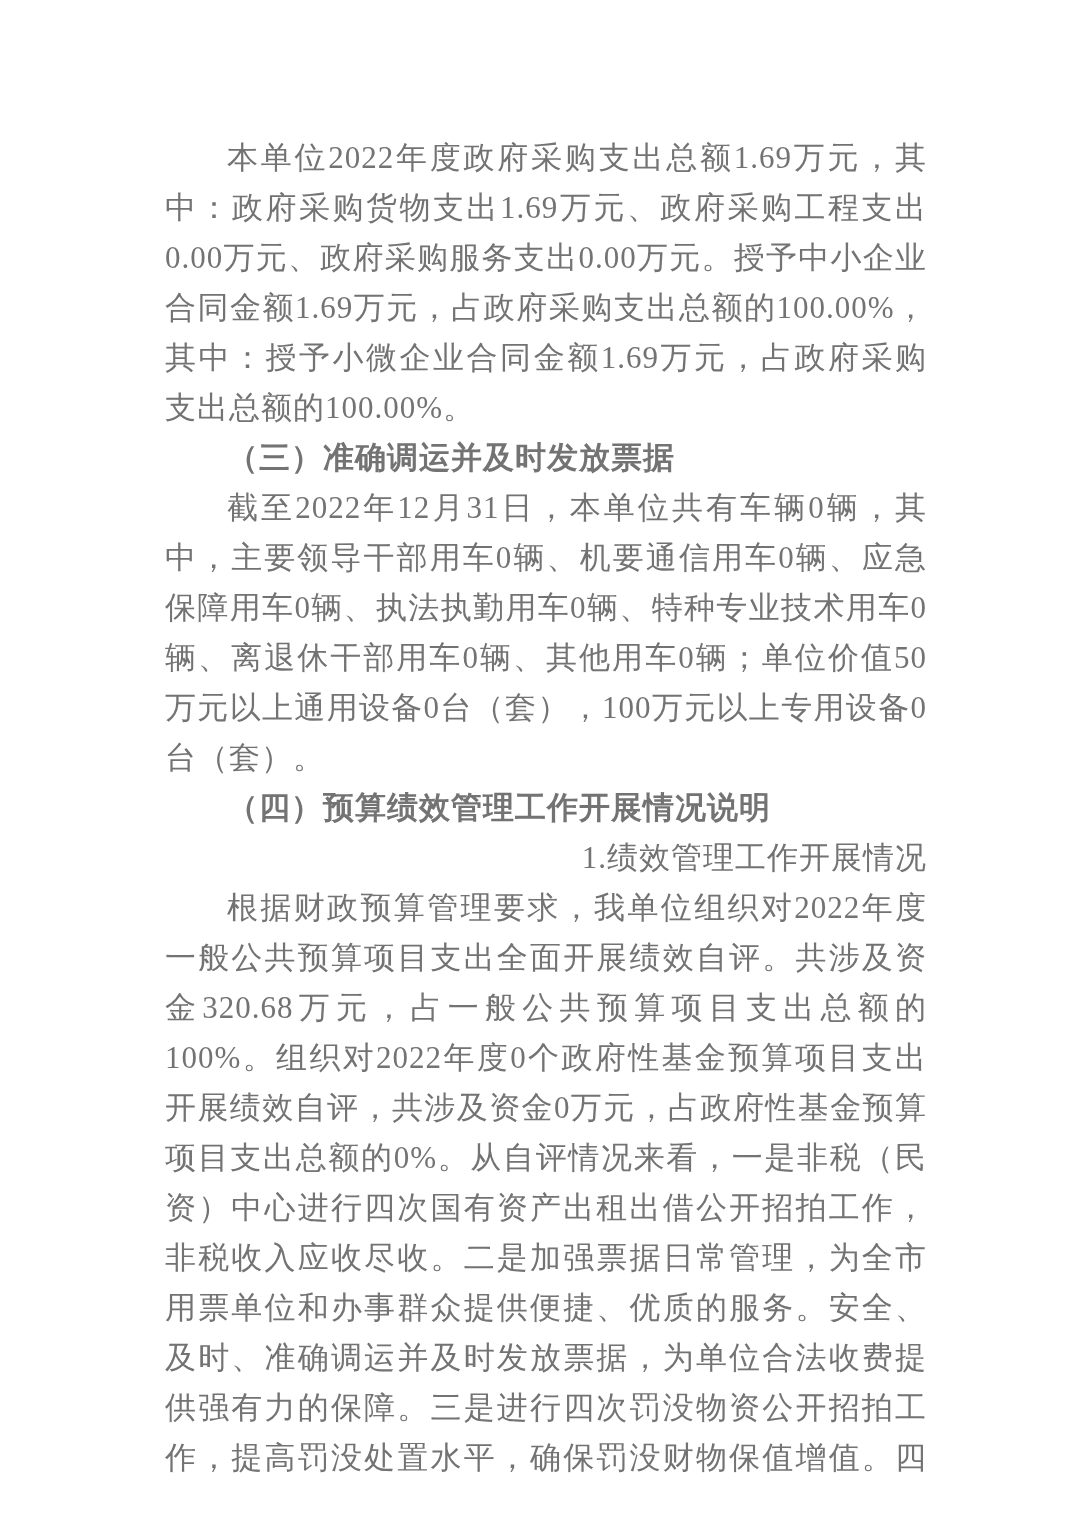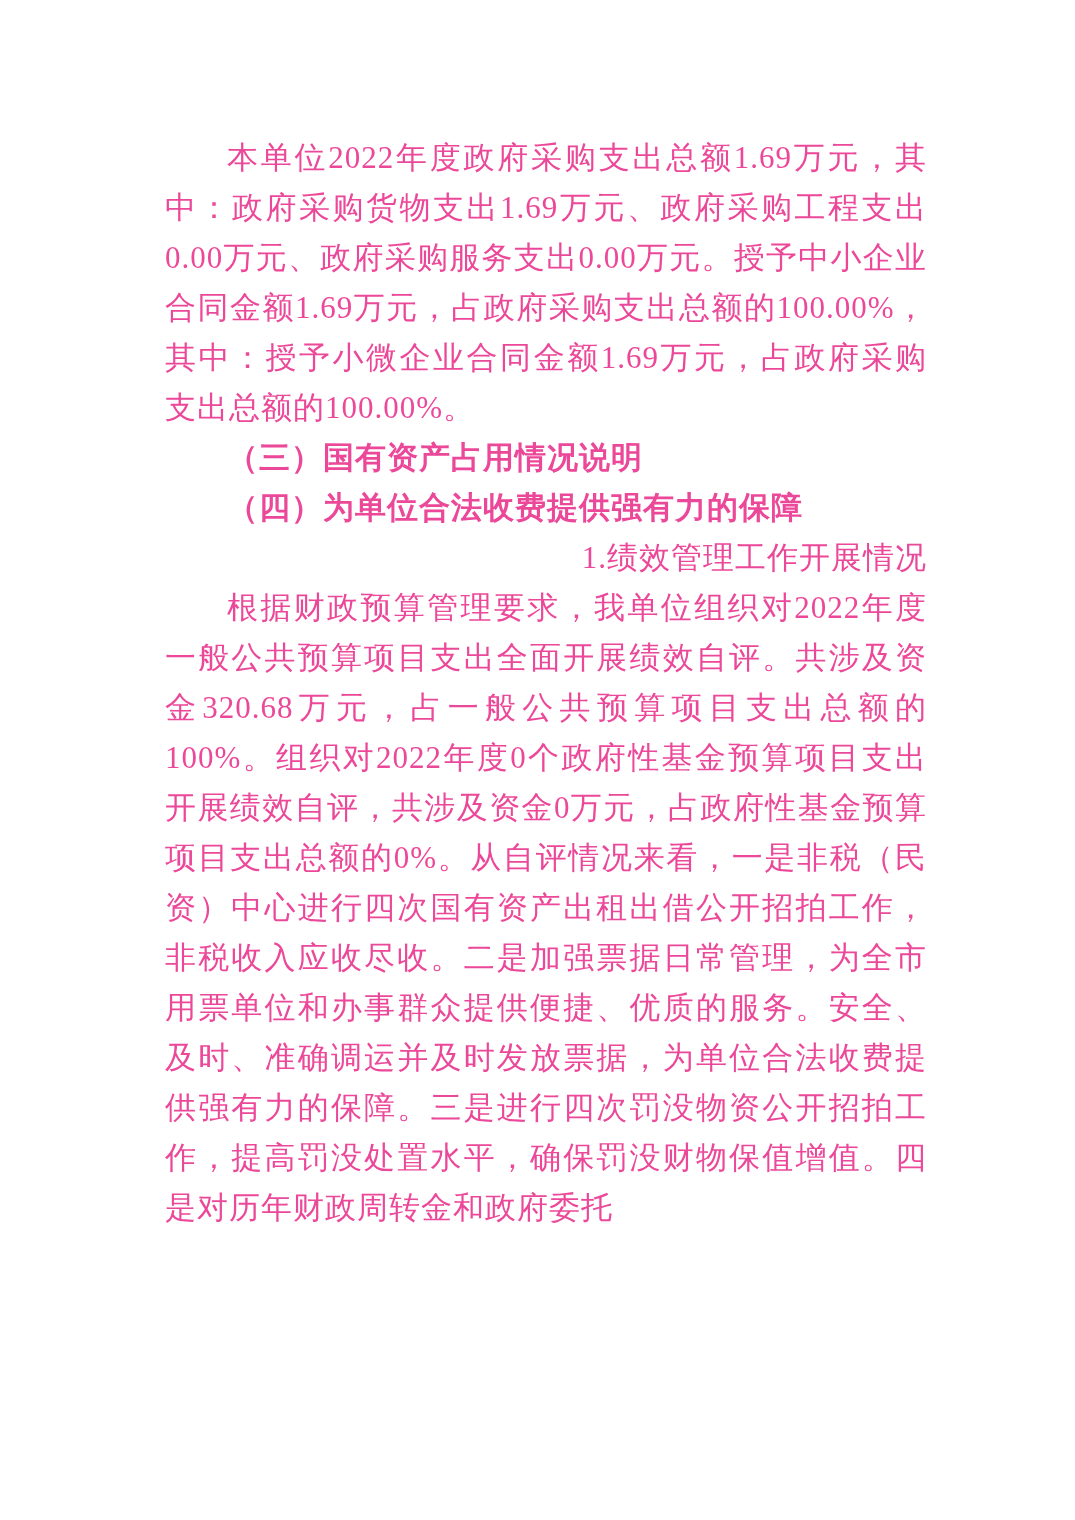--- a/index.html
+++ b/index.html
@@ -7,21 +7,21 @@
     padding: 0;
     background: #ffffff;
   }
   .page {
     position: relative;
     width: 1075px;
     height: 1475px;
     background: #ffffff;
     overflow: hidden;
     font-family: "Liberation Serif", "DejaVu Serif", serif;
-    color: #ec4899;
+    color: #737373;
   }
   .content {
     position: absolute;
     left: 165px;
     top: 133px;
     width: 762px;
   }
   .body-para, .heading, .subheading {
     margin: 0;
     font-size: 31px;
@@ -44,23 +44,24 @@
   }
 </style>
 </head>
 <body>
 
 <div class="page">
   <div class="content">
 
     <p class="body-para">本单位2022年度政府采购支出总额1.69万元，其中：政府采购货物支出1.69万元、政府采购工程支出0.00万元、政府采购服务支出0.00万元。授予中小企业合同金额1.69万元，占政府采购支出总额的100.00%，其中：授予小微企业合同金额1.69万元，占政府采购支出总额的100.00%。</p>
 
-    <p class="heading">（三）国有资产占用情况说明</p>
+    <p class="heading">（三）准确调运并及时发放票据</p>
 
+    <p class="body-para">截至2022年12月31日，本单位共有车辆0辆，其中，主要领导干部用车0辆、机要通信用车0辆、应急保障用车0辆、执法执勤用车0辆、特种专业技术用车0辆、离退休干部用车0辆、其他用车0辆；单位价值50万元以上通用设备0台（套），100万元以上专用设备0台（套）。</p>
 
-    <p class="heading">（四）为单位合法收费提供强有力的保障</p>
+    <p class="heading">（四）预算绩效管理工作开展情况说明</p>
 
     <p class="subheading">1.绩效管理工作开展情况</p>
 
     <p class="body-para">根据财政预算管理要求，我单位组织对2022年度一般公共预算项目支出全面开展绩效自评。共涉及资金320.68万元，占一般公共预算项目支出总额的100%。组织对2022年度0个政府性基金预算项目支出开展绩效自评，共涉及资金0万元，占政府性基金预算项目支出总额的0%。从自评情况来看，一是非税（民资）中心进行四次国有资产出租出借公开招拍工作，非税收入应收尽收。二是加强票据日常管理，为全市用票单位和办事群众提供便捷、优质的服务。安全、及时、准确调运并及时发放票据，为单位合法收费提供强有力的保障。三是进行四次罚没物资公开招拍工作，提高罚没处置水平，确保罚没财物保值增值。四是对历年财政周转金和政府委托</p>
 
   </div>
 </div>
 
 </body></html>

